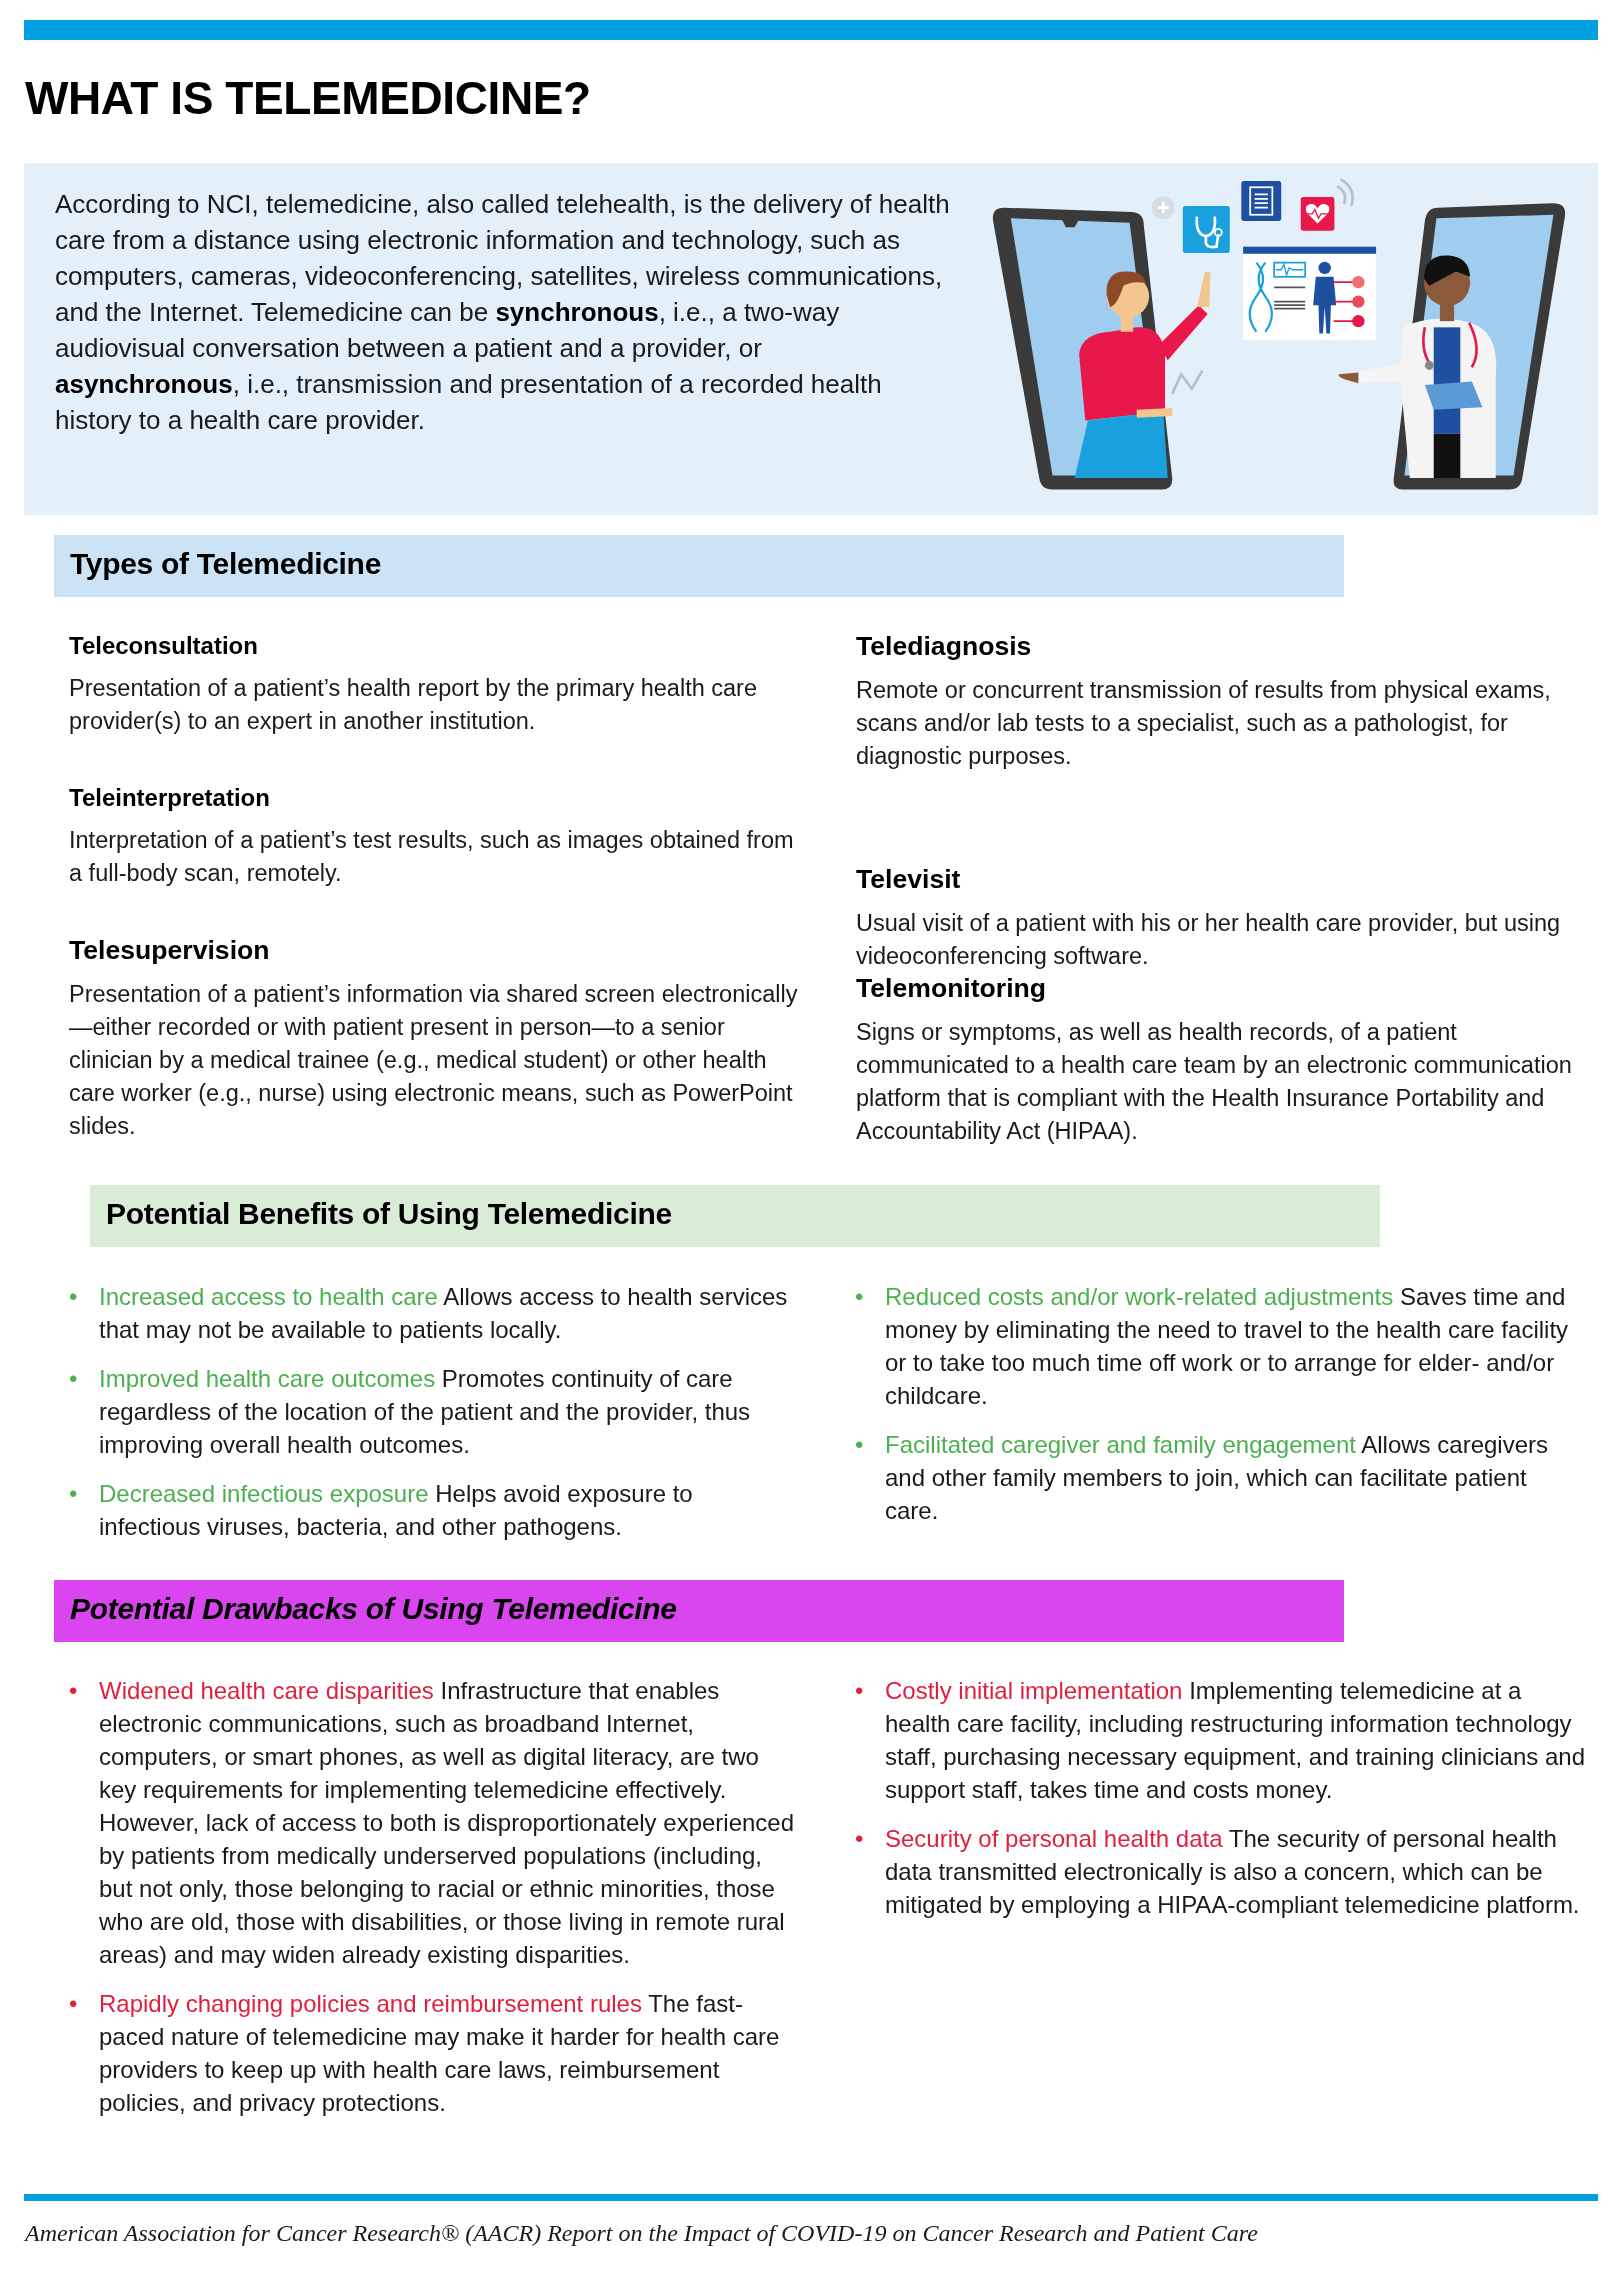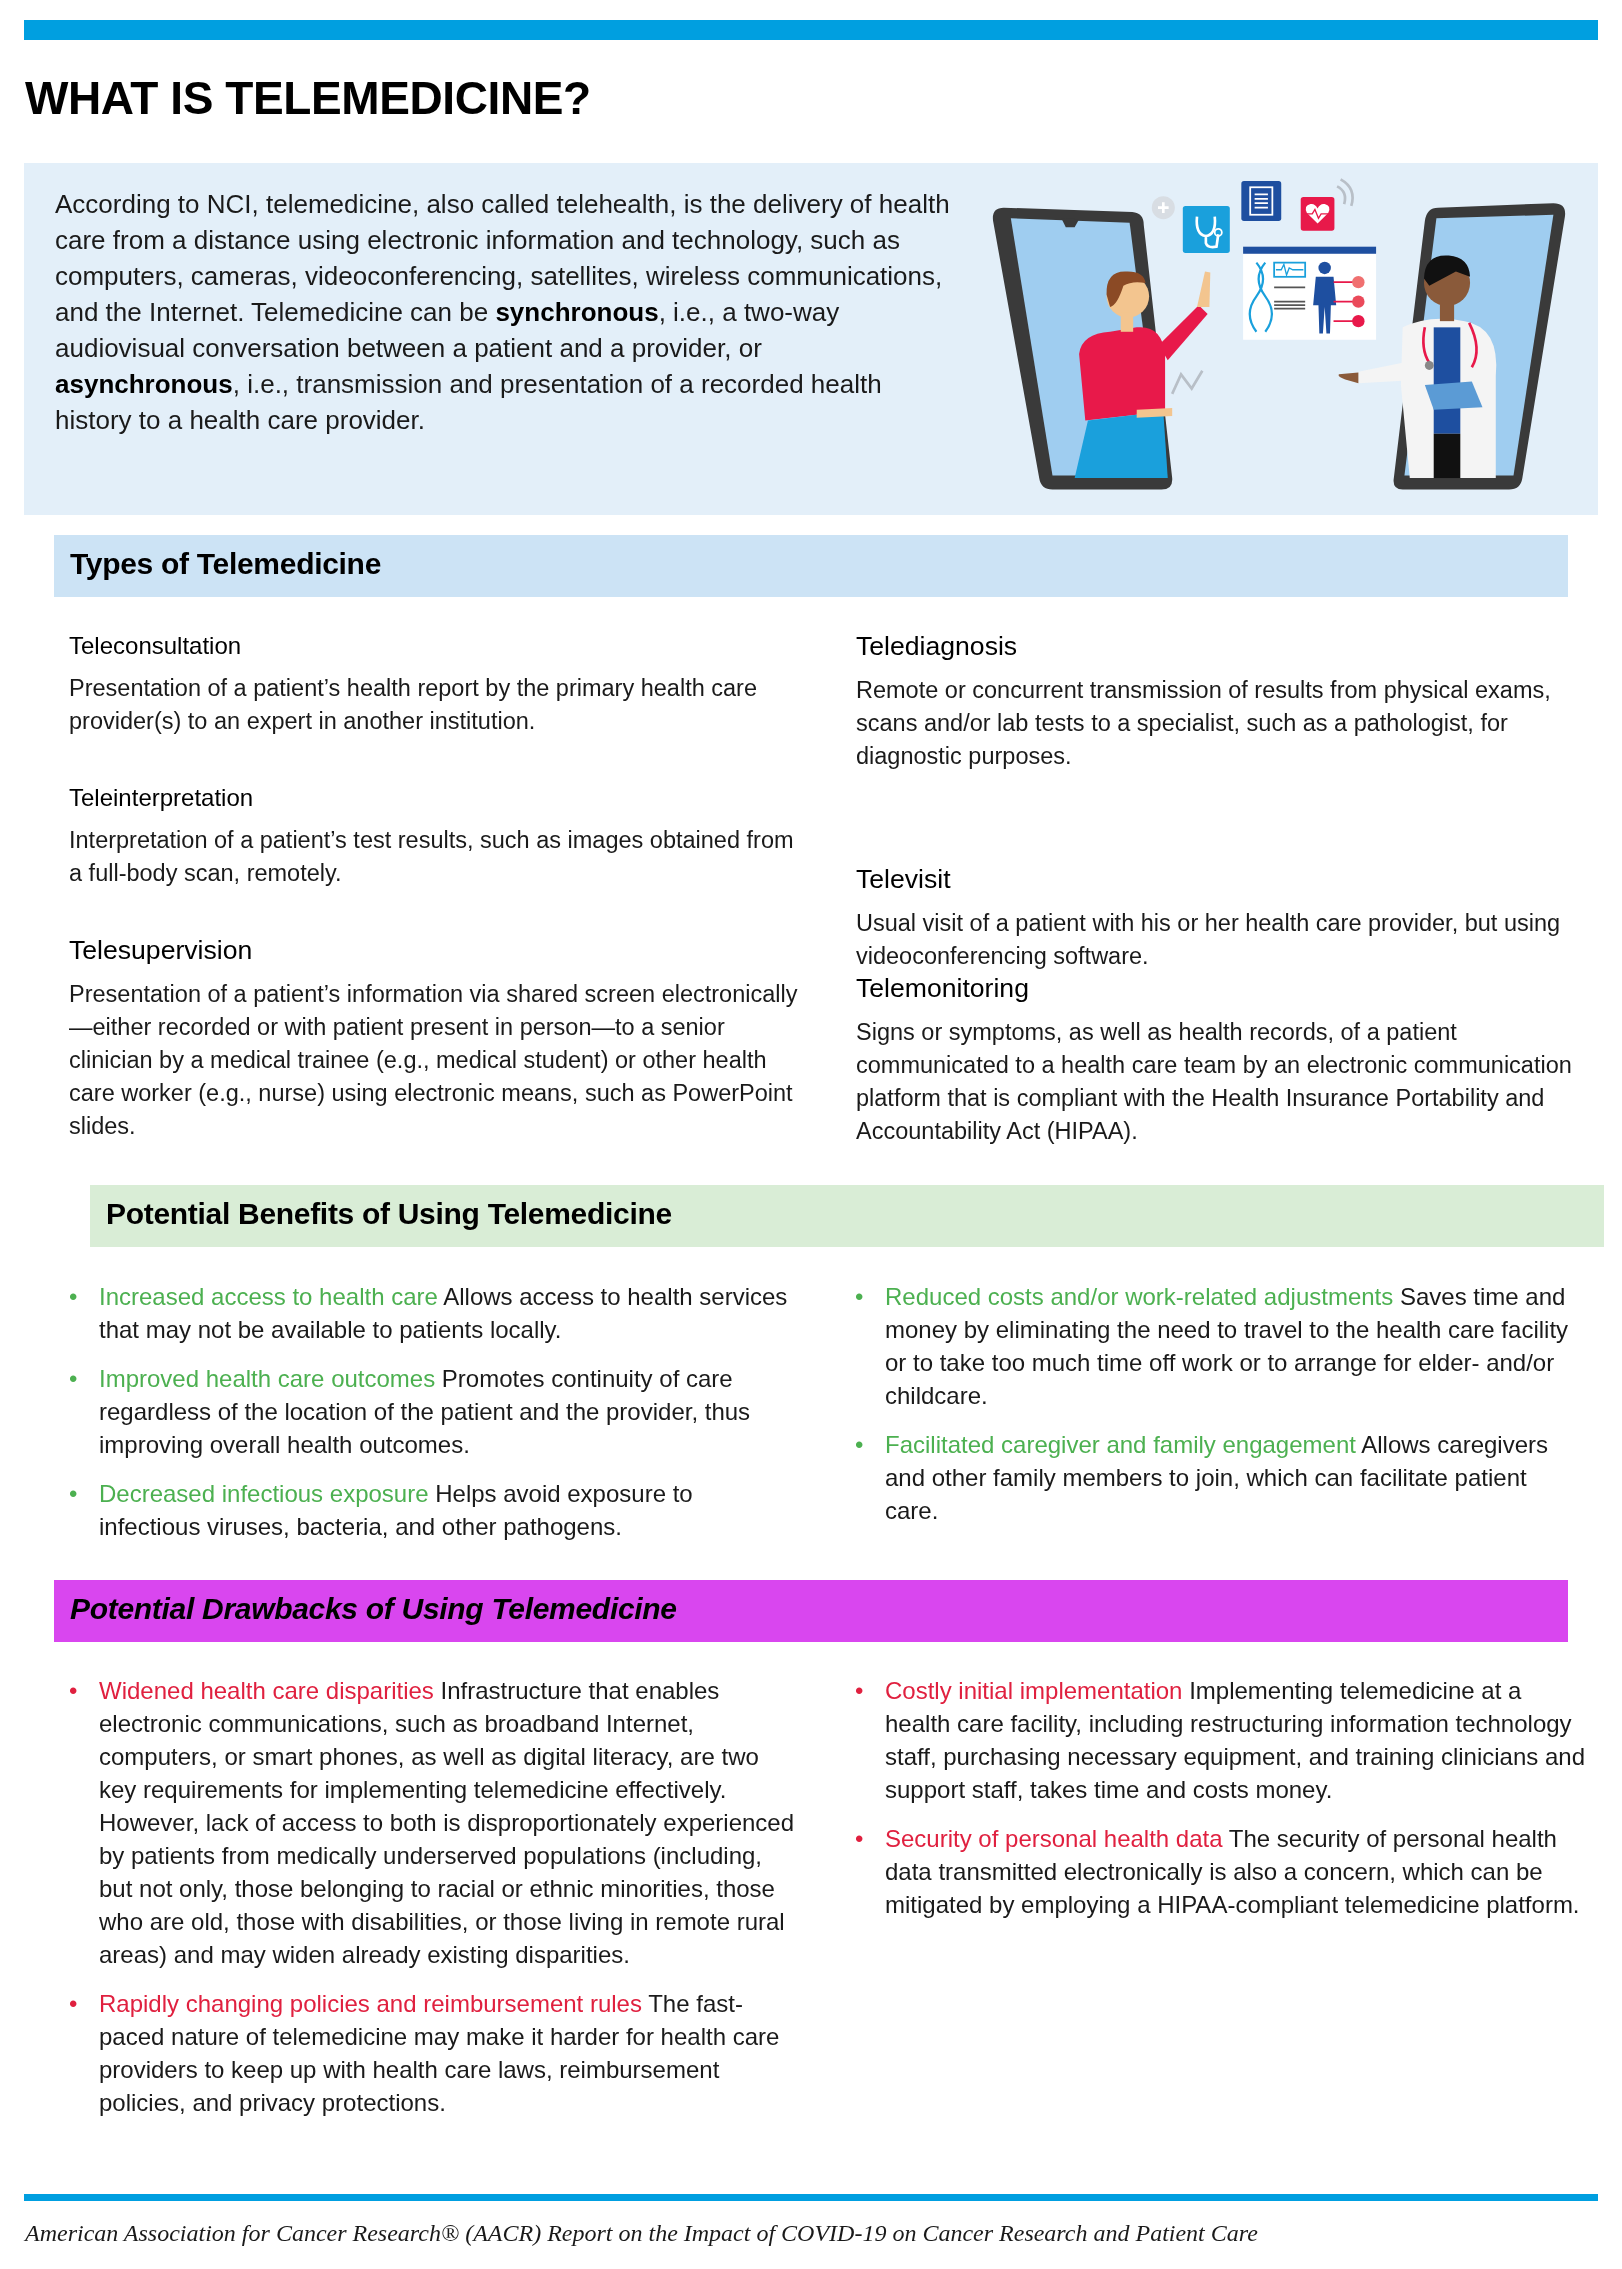--- a/index.html
+++ b/index.html
@@ -7,28 +7,28 @@
   body { position: relative; font-family: "Liberation Sans", "DejaVu Sans", sans-serif; color: #1a1a1a; }
 
   .top-bar { position: absolute; left: 24px; top: 20.4px; width: 1574px; height: 19.5px; background: #009fe0; }
   .page-title { position: absolute; left: 25px; top: 71px; font-size: 46px; font-weight: 700; letter-spacing: -0.4px; color: #000; font-family: "Liberation Sans", sans-serif; }
 
   .intro-box { position: absolute; left: 24px; top: 163px; width: 1574px; height: 352px; background: #e3eff9; }
   .intro-text { position: absolute; left: 31px; top: 23px; width: 896px; font-size: 26px; line-height: 36px; color: #1a1a1a; }
   .intro-text b { font-weight: 700; color: #000; }
   .illustration { position: absolute; left: 962px; top: 8.9px; width: 594px; height: 324px; }
 
-  .section-header { position: absolute; left: 54px; width: 1514px; height: 62px; }
+  .section-header { position: absolute; left: 54px; width: 1290px; height: 62px; }
   .section-header .label { position: absolute; left: 16px; top: 12.4px; font-size: 30px; font-weight: 700; color: #000; letter-spacing: -0.3px; }
   .hdr-types { top: 535px; background: #cce3f5; }
   .hdr-benefits { top: 1185px; background: #d9edd6; margin-left: 36px; }
   .hdr-drawbacks { top: 1580px; background: #d946ef; font-style: italic; }
 
   .type-item { position: absolute; width: 736px; }
-  .type-item .t-title { font-size: 24px; font-weight: 400; color: #000; margin-bottom: 12.4px; }
+  .type-item .t-title { font-size: 24px; font-weight: 700; color: #000; margin-bottom: 12.4px; }
   .type-item .t-title.lg { font-size: 26.6px; }
   .type-item .t-desc { font-size: 23.5px; line-height: 33px; color: #1a1a1a; }
 
   .bullet-list { position: absolute; width: 745px; list-style: none; }
   .bullet-list li { position: relative; padding-left: 44px; font-size: 24px; line-height: 33px; color: #1a1a1a; margin-bottom: 16px; }
   .bullet-list li .dot { position: absolute; left: 14px; top: 0; font-size: 24px; }
   .bullet-list li .lead { font-weight: 400; }
   .green .dot, .green .lead { color: #4cb050; }
   .red .dot, .red .lead { color: #e0203f; }
 

